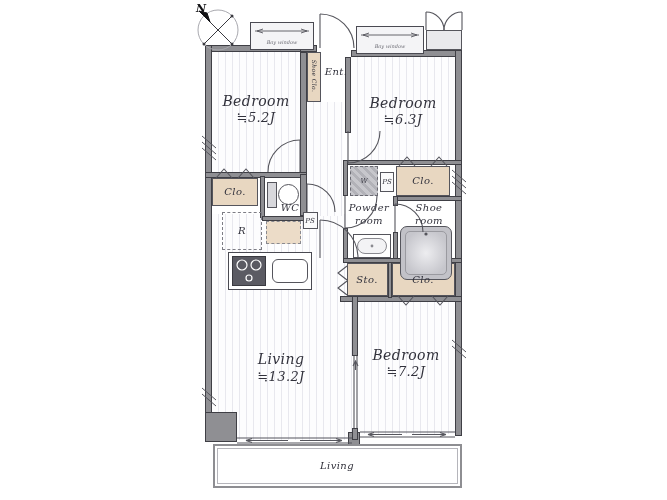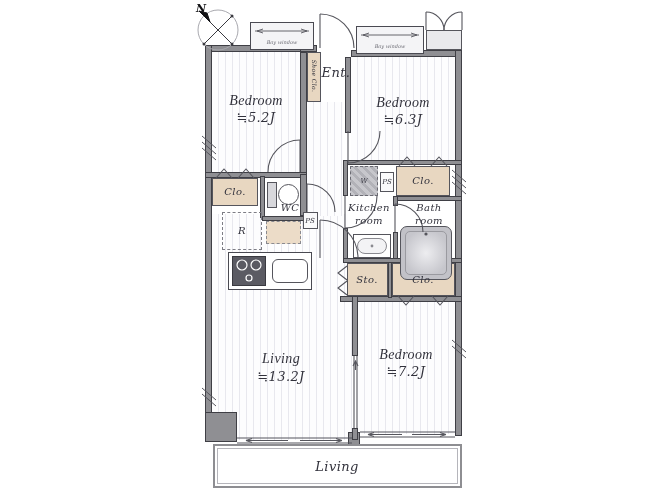--- a/index.html
+++ b/index.html
@@ -28,23 +28,23 @@
   .tank{background:#d8d8dc;border:1.2px solid #55555c;}
   .bowl{background:#ffffff;border:1.3px solid #55555c;border-radius:50%;}
   .meterbox{background:#e9e9ec;border:1.4px solid #55555c;}
   .baywin{background:#f4f4f6;border:1.5px solid #4a4a52;}
   
   .balcony{background:#ffffff;border:2px solid #8e8e92;}
   .balcony-inner{border:1px solid #b5b5bb;}
   
   .lbl{position:absolute;transform:translate(-50%,-50%);font-style:italic;white-space:nowrap;
        letter-spacing:.4px;line-height:1;}
-  .room-name{font-size:14px;font-family:Liberation Serif, serif;}
+  .room-name{font-size:14px;}
   .room-size{font-size:13px;}
-  .mid{font-size:13px;}
+  .mid{font-size:10px;}
   .sm{font-size:10px;}
   .tiny{font-size:7px;letter-spacing:0;}
   .micro{font-size:5px;letter-spacing:0;color:#6a6a72;}
   .vert{writing-mode:vertical-rl;transform:translate(-50%,-50%);font-size:6px;}
   svg.overlay{position:absolute;left:0;top:0;pointer-events:none;}
 </style>
 </head>
 <body>
 
 <div id="stage">
@@ -260,23 +260,23 @@
 
   <div class="lbl sm" style="left:235px;top:192px">Clo.</div>
   <div class="lbl sm" style="left:290px;top:208px">WC</div>
   <div class="lbl sm" style="left:242px;top:231px">R</div>
   <div class="lbl tiny" style="left:310px;top:221px">PS</div>
 
   <div class="lbl tiny" style="left:364px;top:181px">W</div>
   <div class="lbl tiny" style="left:387px;top:182px">PS</div>
   <div class="lbl sm" style="left:423px;top:181px">Clo.</div>
 
-  <div class="lbl sm" style="left:369px;top:208px">Kitchen</div>
+  <div class="lbl sm" style="left:369px;top:208px">Powder</div>
   <div class="lbl sm" style="left:369px;top:221px">room</div>
-  <div class="lbl sm" style="left:429px;top:208px">Bath</div>
+  <div class="lbl sm" style="left:429px;top:208px">Shoe</div>
   <div class="lbl sm" style="left:429px;top:221px">room</div>
 
   <div class="lbl sm" style="left:367px;top:280px">Sto.</div>
   <div class="lbl sm" style="left:423px;top:280px">Clo.</div>
 
   <div class="lbl micro" style="left:282px;top:42px">Bay window</div>
   <div class="lbl micro" style="left:390px;top:46px">Bay window</div>
 
 </div>
 

